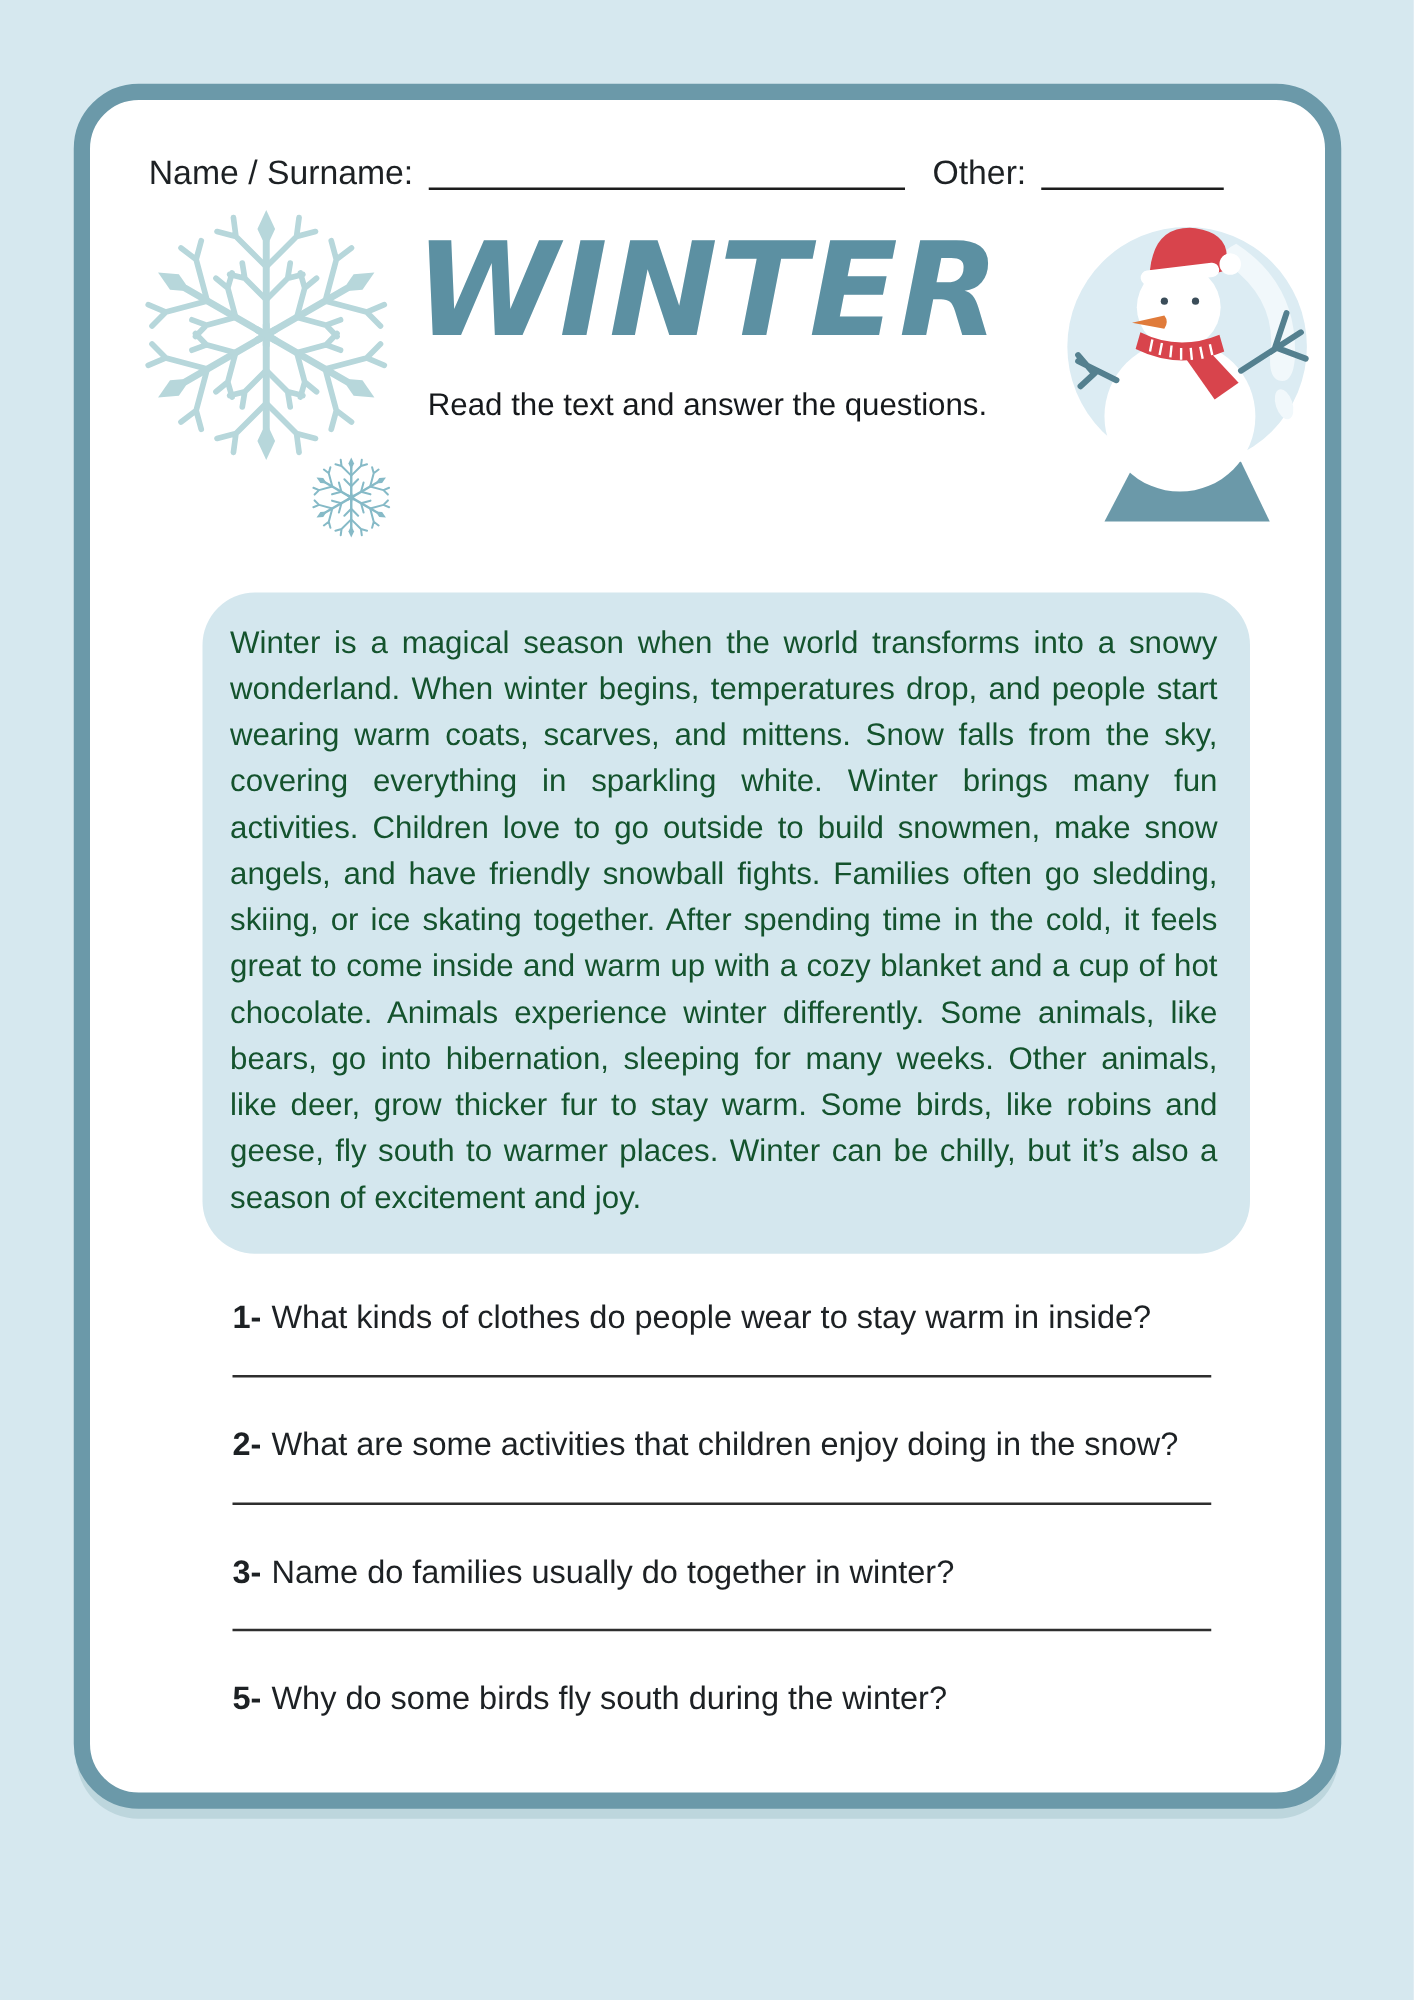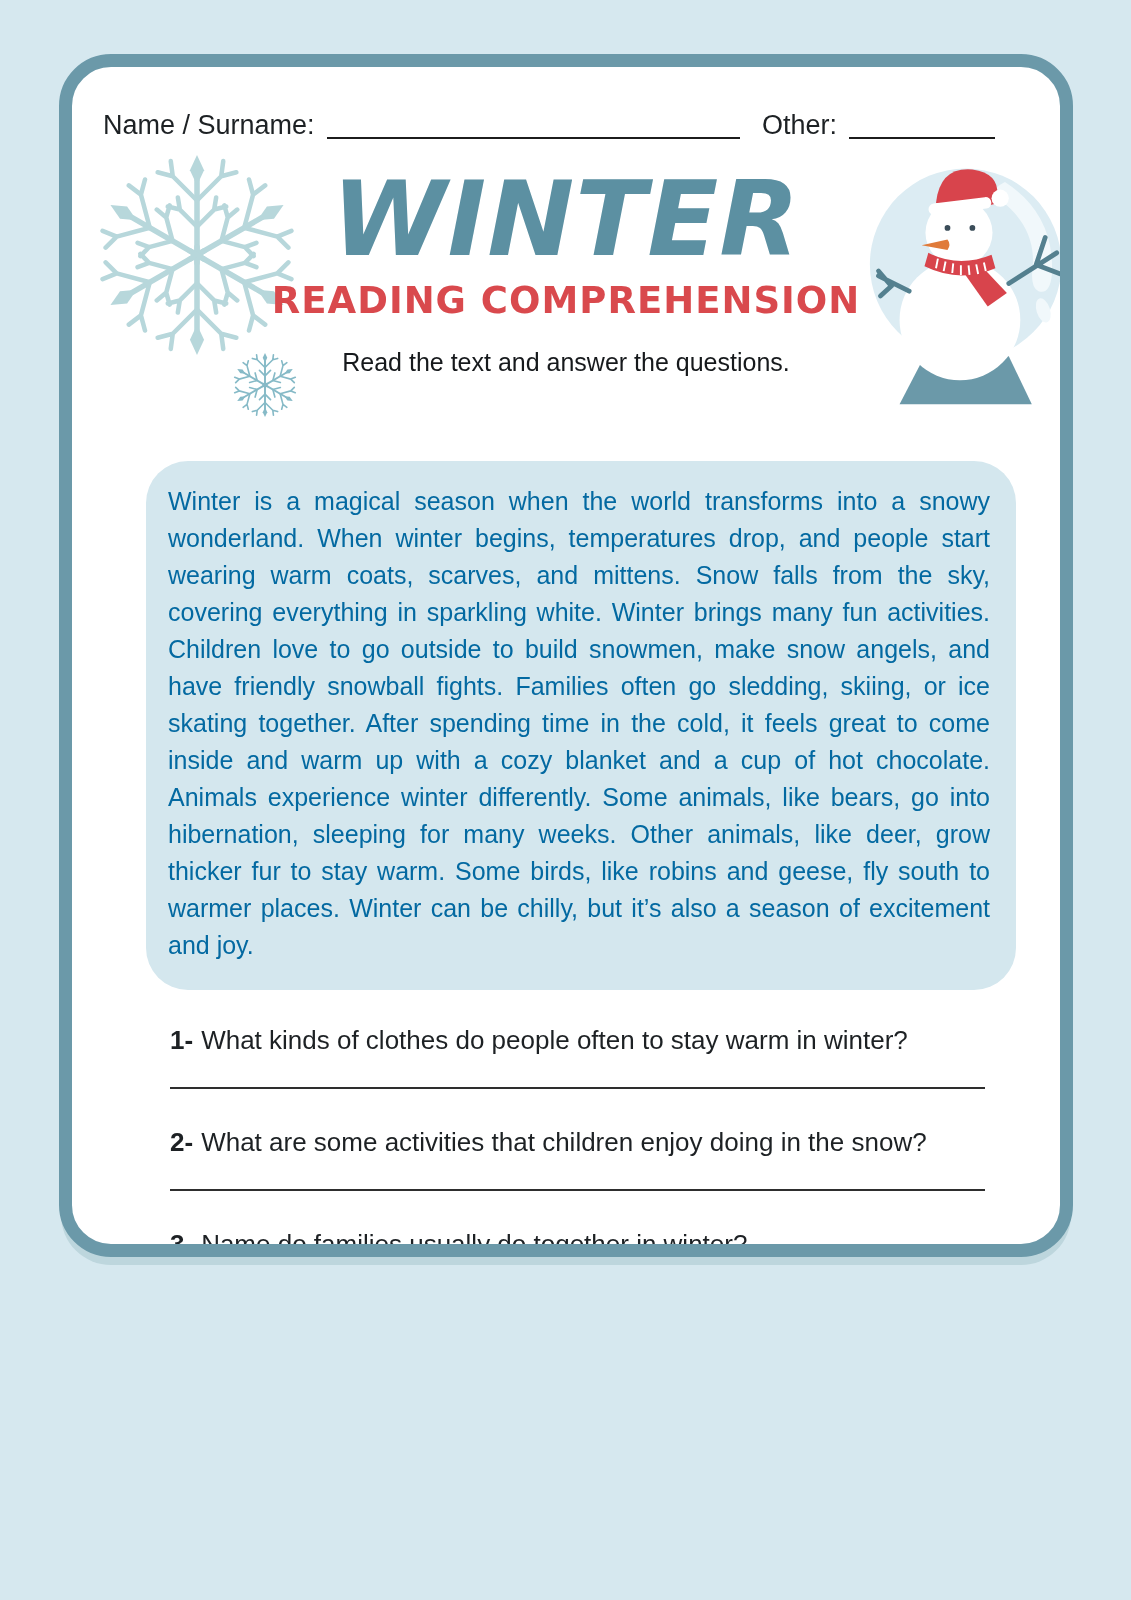--- a/index.html
+++ b/index.html
@@ -6,28 +6,28 @@
   body{
     width:1131px;height:1600px;
     background:#d6e8ef;
     font-family:"Liberation Sans", sans-serif;
     color:#1d2124;
     position:relative;
     overflow:hidden;
   }
   .card{
     position:absolute;
-    left:59px;top:54px;
-    width:1014px;height:1203px;
+    left:59px;top:67px;
+    width:1014px;height:1380px;
     box-sizing:border-box;
     background:#ffffff;
     border:13px solid #6b99a9;
     border-radius:52px;
     box-shadow:0 10px 0 -2px #bdd6dd;
-    padding:0 31px;
+    padding:0 47px;
     overflow:hidden;
   }
   
   .meta-row{
     margin-top:40px;
     display:flex;
     align-items:flex-end;
     font-size:27px;
     line-height:1.2;
   }
@@ -68,21 +68,21 @@
   }
   
   .passage-box{
     margin:10px 13px 0 43px;
     background:#d4e7ee;
     border-radius:42px;
     padding:22px 26px 26px 22px;
     font-size:25px;
     line-height:37px;
     text-align:justify;
-    color:#0369a1;
+    color:#14532d;
   }
   
   .questions{margin:34px 44px 0 67px;}
   .question-item{font-size:26px;line-height:1.3;}
   .q-num{font-weight:bold;margin-right:8px;}
   .answer-line{
     border-bottom:2.5px solid #2e2e2e;
     margin-top:27px;
     margin-bottom:37px;
     height:2px;
@@ -198,31 +198,30 @@
           <g transform="rotate(-7 98 51)">
               <rect x="64" y="45" width="66" height="12" rx="6" fill="#ffffff"></rect>
             </g>
           <circle cx="139" cy="43" r="9" fill="#ffffff"></circle>
         </g>
       </g>
     </svg>
 
     <div class="title-wrap">
       <div class="title">WINTER</div>
-      <div class="subtitle">READING COMPREHENSION</div>
       <div class="instruction">Read the text and answer the questions.</div>
     </div>
   </div>
 
   <div class="passage-box">Winter is a magical season when the world transforms into a snowy wonderland. When winter begins, temperatures drop, and people start wearing warm coats, scarves, and mittens. Snow falls from the sky, covering everything in sparkling white. Winter brings many fun activities. Children love to go outside to build snowmen, make snow angels, and have friendly snowball fights. Families often go sledding, skiing, or ice skating together. After spending time in the cold, it feels great to come inside and warm up with a cozy blanket and a cup of hot chocolate. Animals experience winter differently. Some animals, like bears, go into hibernation, sleeping for many weeks. Other animals, like deer, grow thicker fur to stay warm. Some birds, like robins and geese, fly south to warmer places. Winter can be chilly, but it’s also a season of excitement and joy.</div>
 
   <div class="questions">
 
     <div class="question-item">
-      <span class="q-num">1-</span><span class="q-text">What kinds of clothes do people often to stay warm in winter?</span>
+      <span class="q-num">1-</span><span class="q-text">What kinds of clothes do people wear to stay warm in inside?</span>
       <div class="answer-line"></div>
     </div>
 
     <div class="question-item">
       <span class="q-num">2-</span><span class="q-text">What are some activities that children enjoy doing in the snow?</span>
       <div class="answer-line"></div>
     </div>
 
     <div class="question-item">
       <span class="q-num">3-</span><span class="q-text">Name do families usually do together in winter?</span>

